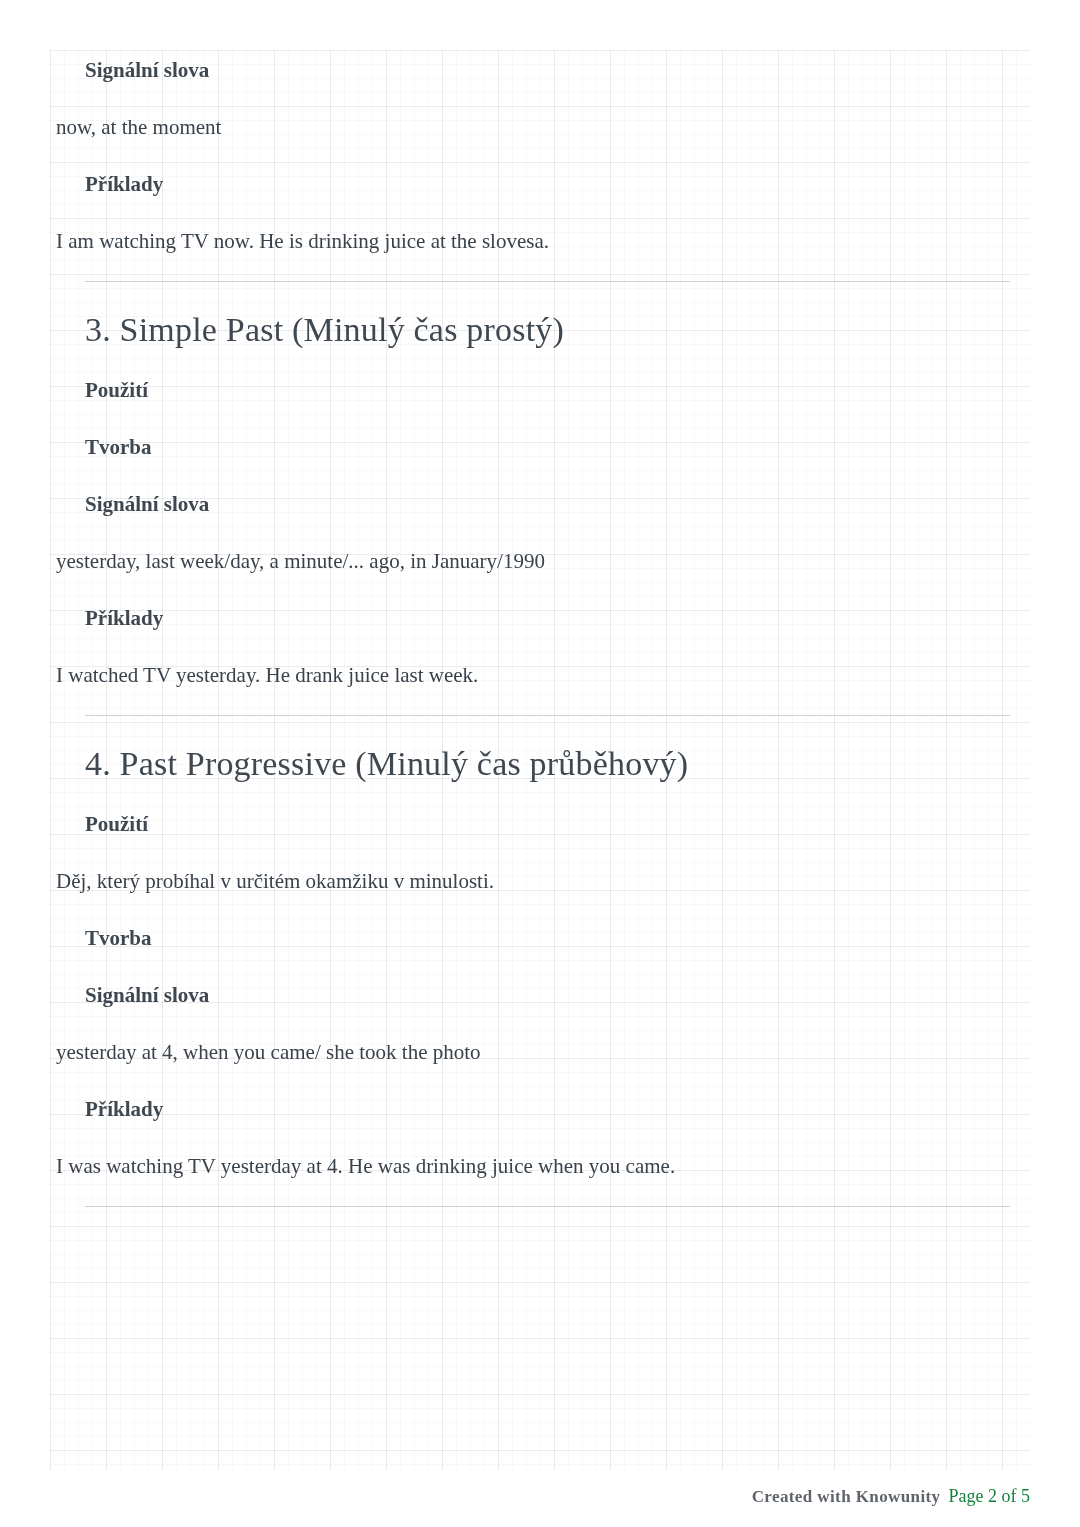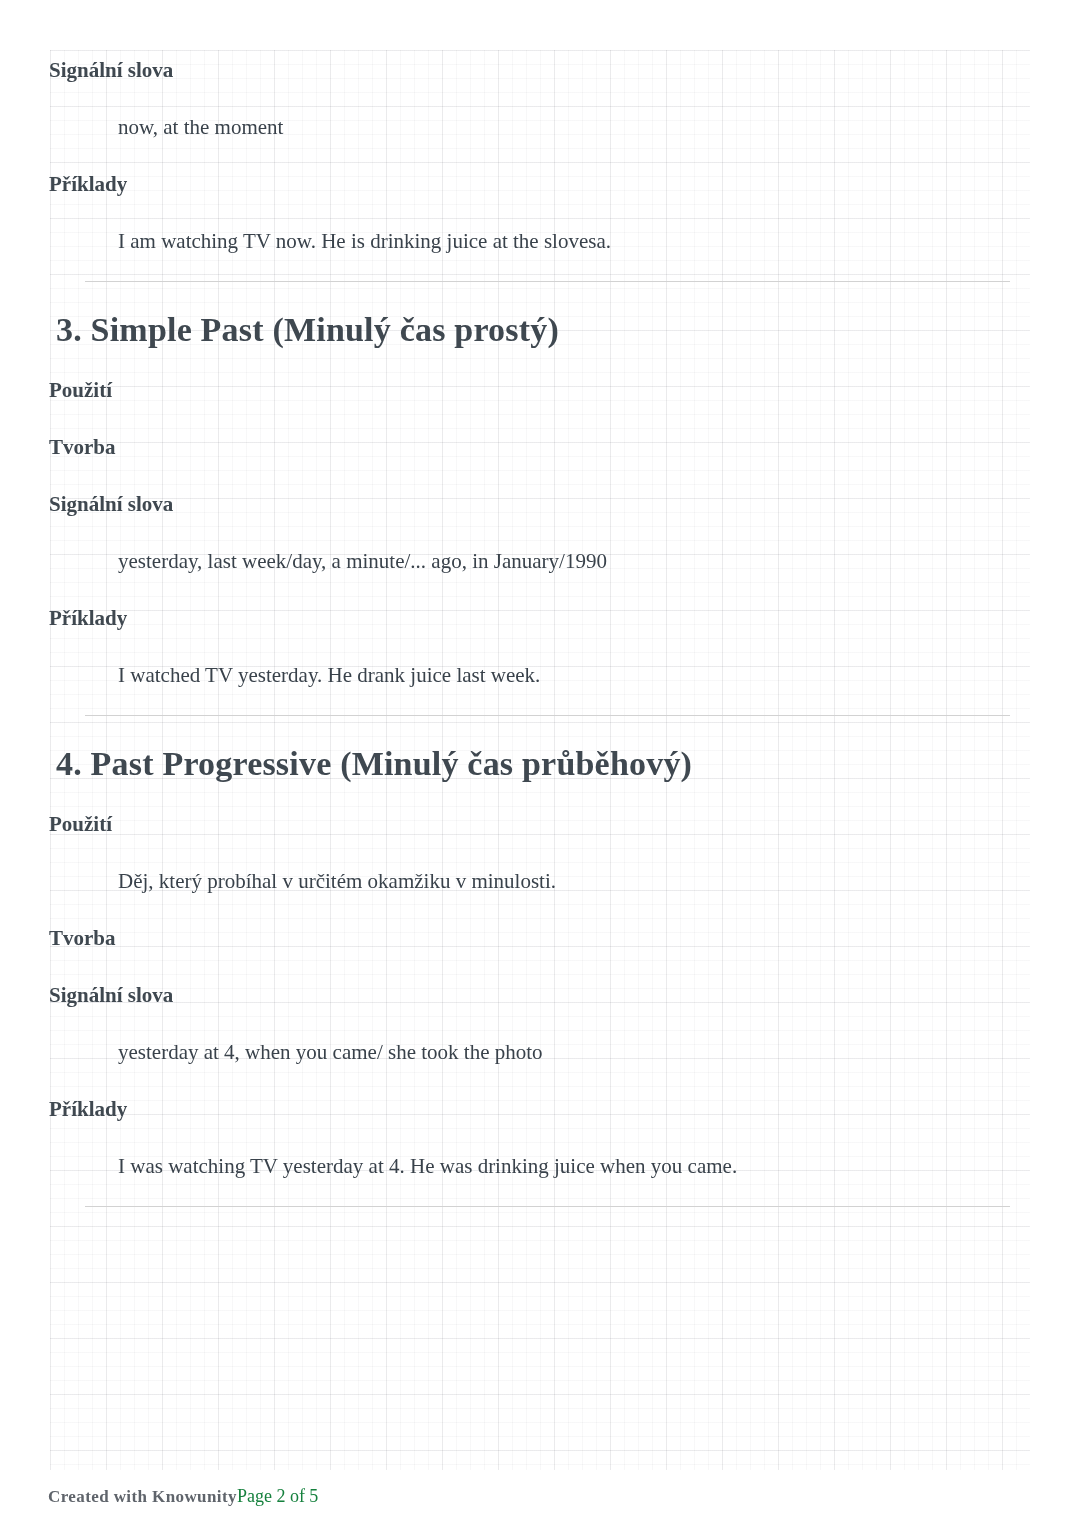--- a/index.html
+++ b/index.html
@@ -43,56 +43,57 @@
     padding-top: 56px;
   }
 
   .row {
     font-size: 21px;
     line-height: 28px;
     margin: 0 0 29px 0;
     white-space: nowrap;
   }
   .row.label {
-    padding-left: 49px;
+    padding-left: 85px;
     font-weight: bold;
     color: #3f4850;
   }
   .row.value {
-    padding-left: 118px;
+    padding-left: 56px;
     color: #39424b;
   }
 
   .divider {
     border: 0;
     border-top: 1px solid #d2d2d2;
     margin: -3px 70px 0 85px;
     height: 0;
   }
 
   .section-heading {
     font-size: 34px;
     line-height: 44px;
-    font-weight: bold;
+    font-weight: normal;
     color: #3f4850;
-    padding-left: 56px;
+    padding-left: 85px;
     margin: 26px 0 24px 0;
     white-space: nowrap;
     letter-spacing: 0.2px;
   }
 
   .footer {
     position: absolute;
     top: 1486px;
     left: 48px;
     right: 50px;
     display: flex;
-    justify-content: flex-start;
+    justify-content: flex-end;
     align-items: baseline;
     z-index: 1;
+    gap: 8px;
   }
   .footer-left {
     font-size: 17px;
     font-weight: bold;
     color: #5f646b;
     letter-spacing: 0.4px;
   }
   .footer-right {
     font-size: 18px;
     color: #15803d;

